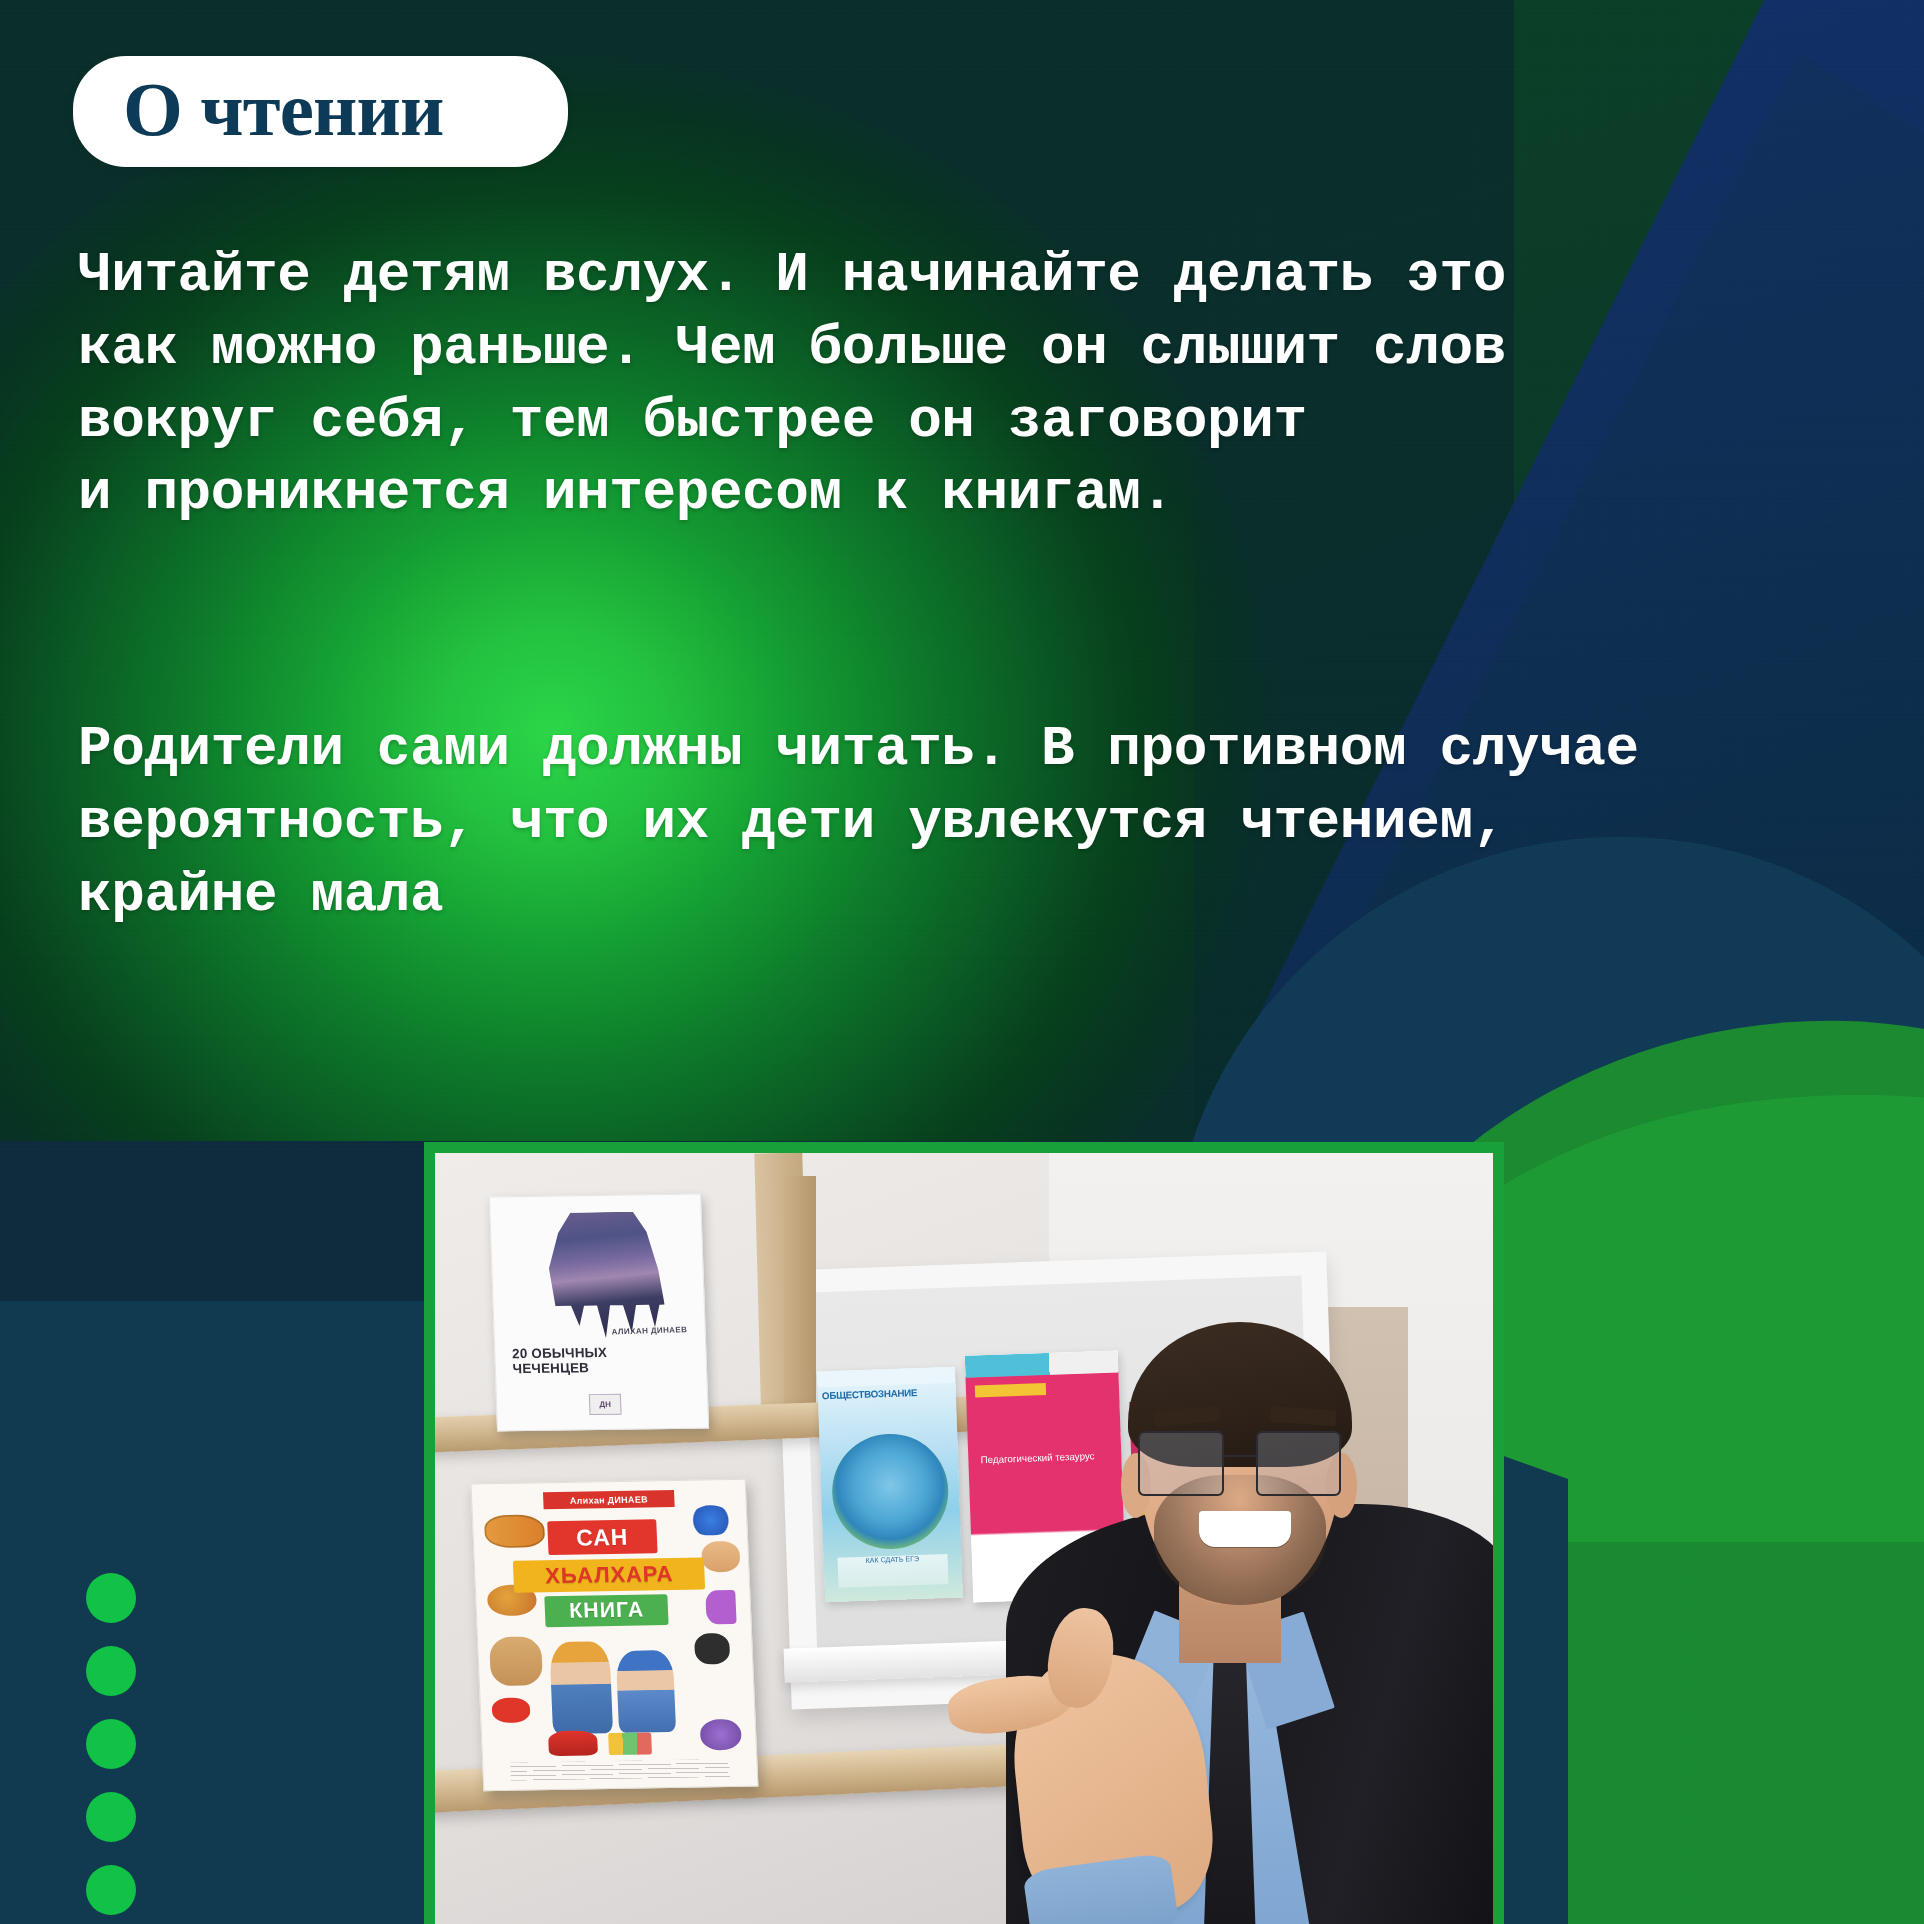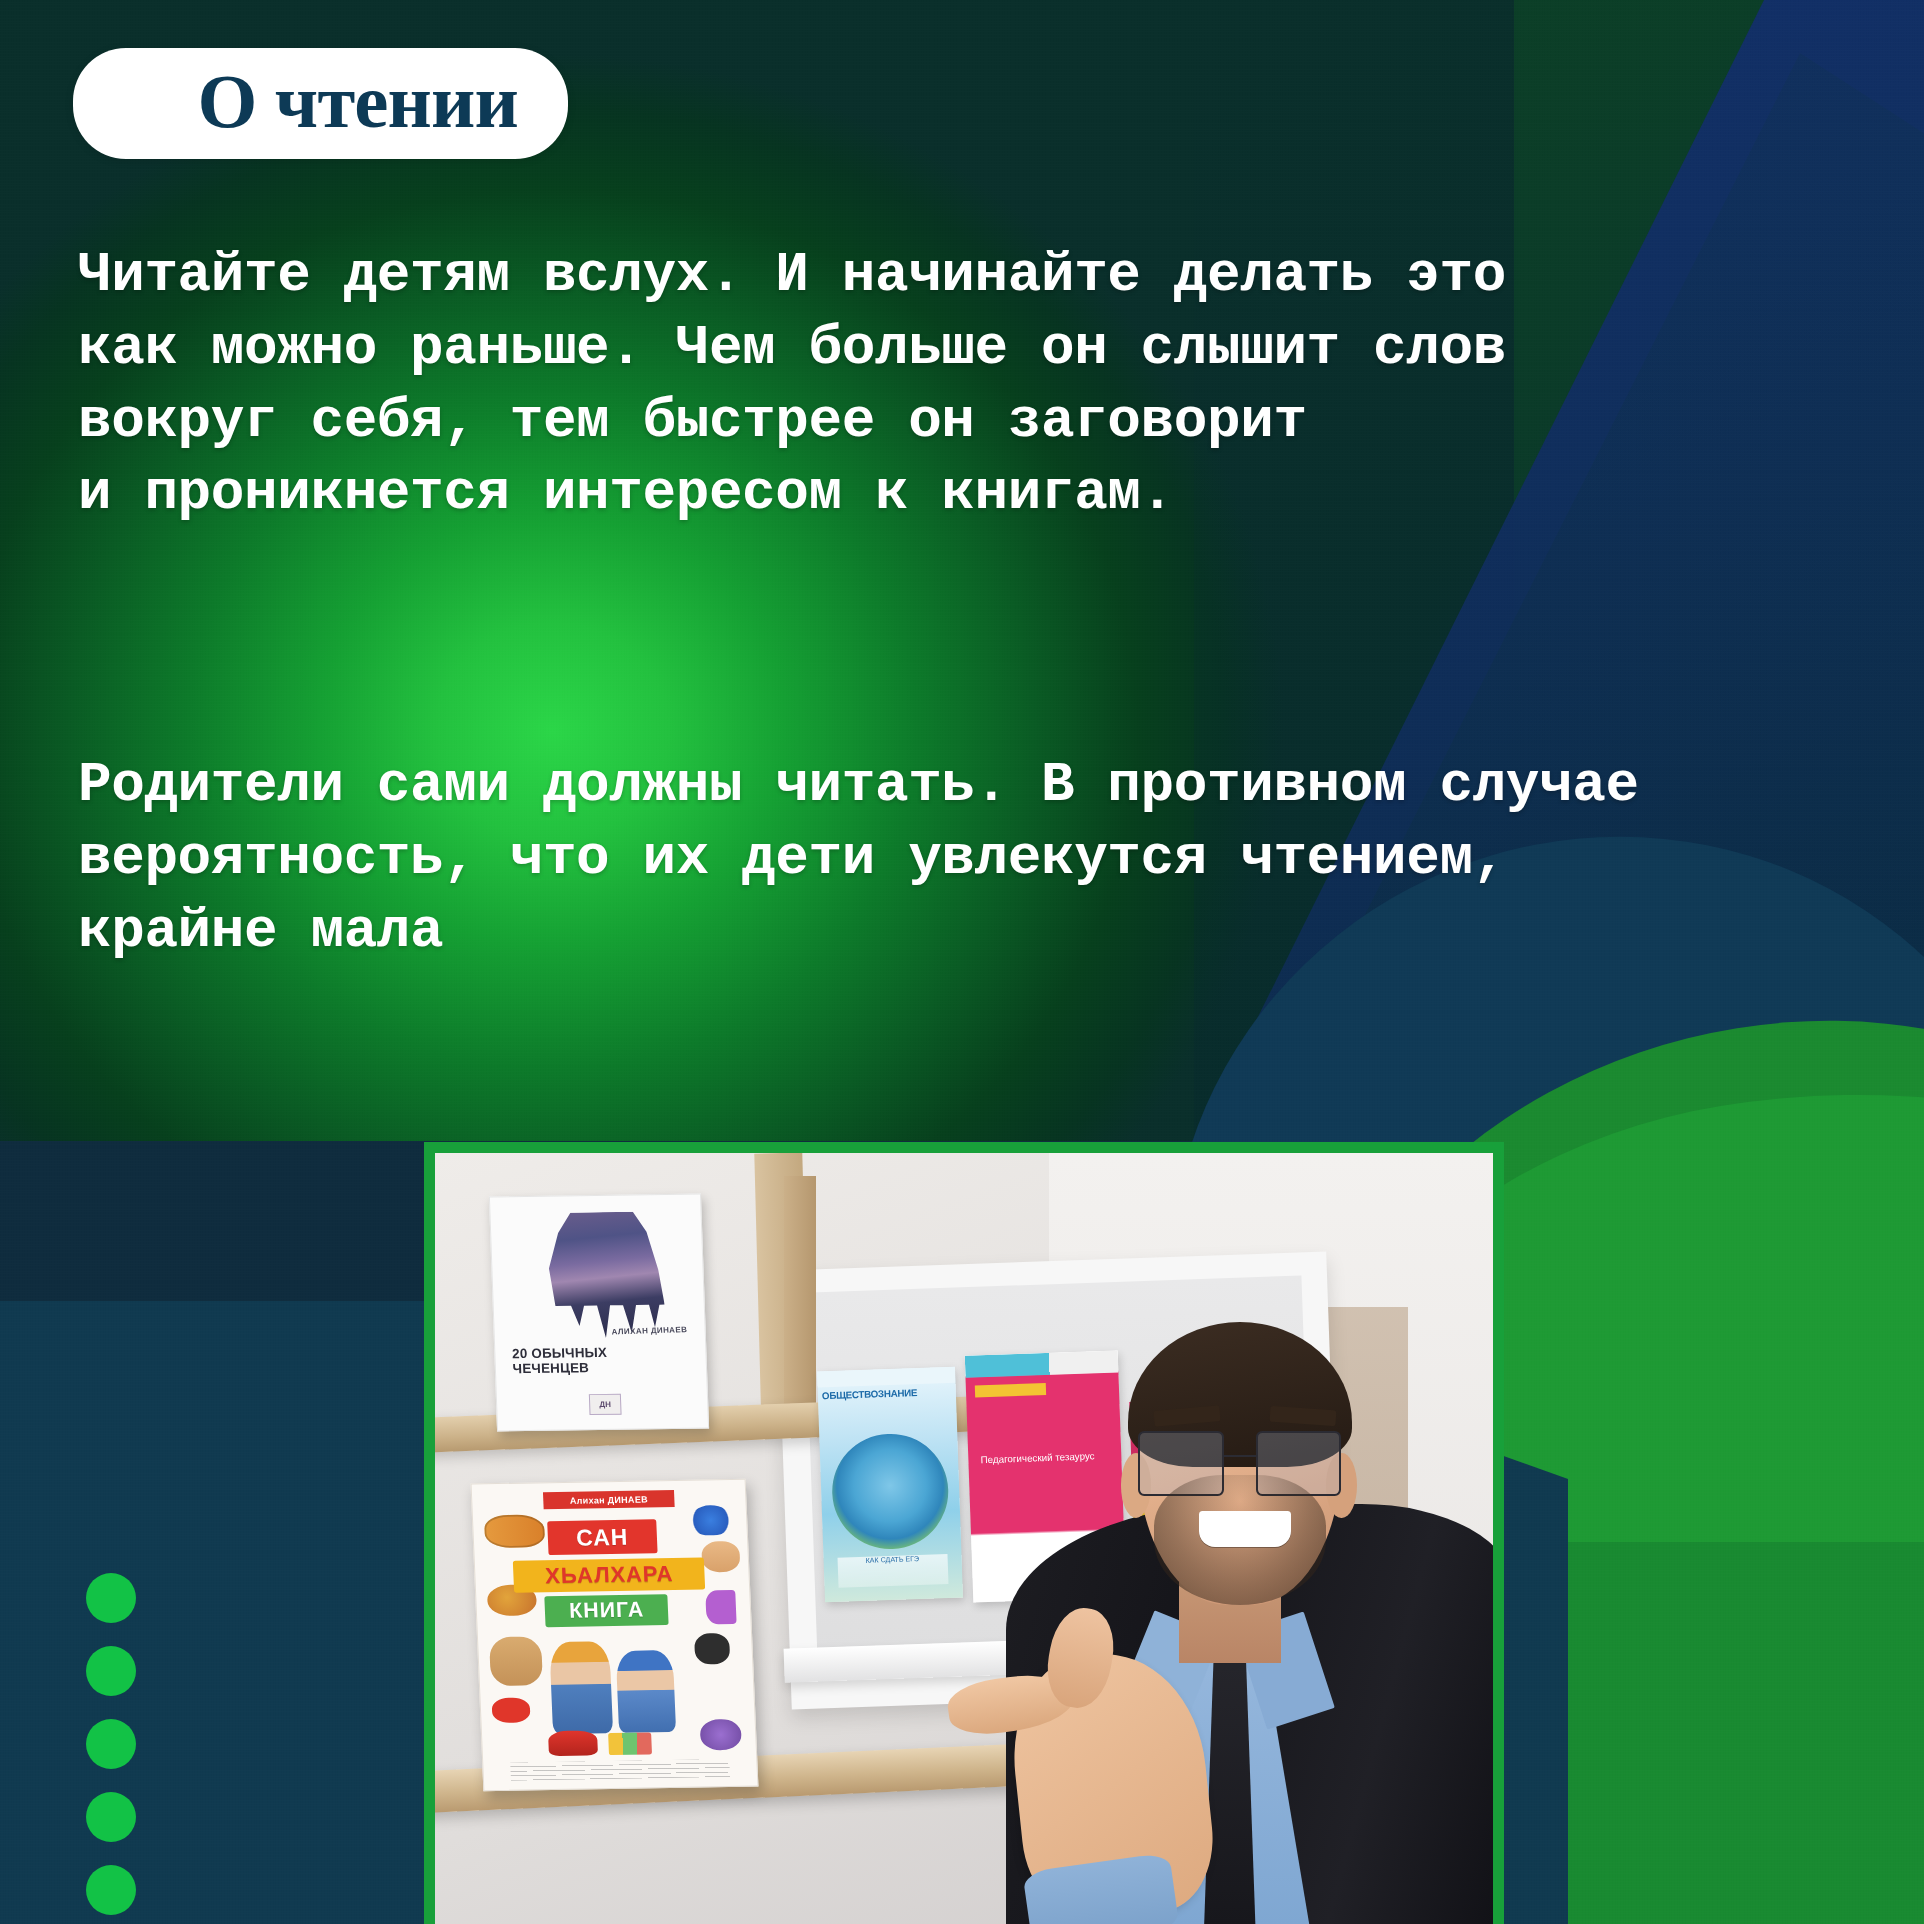--- a/index.html
+++ b/index.html
@@ -103,26 +103,26 @@
     background-image:
       repeating-linear-gradient(0deg, rgba(255,255,255,.055) 0 0.9px, transparent 0.9px 2.7px),
       repeating-linear-gradient(90deg, rgba(0,0,0,.055) 0 0.9px, transparent 0.9px 2.7px);
     pointer-events:none;
   }
 
   
   #content{ position:absolute; inset:0; }
 
   .title-pill{
-    position:absolute; left:73px; top:48px;
+    position:absolute; left:73px; top:56px;
     background:#ffffff;
     border-radius:53px;
     padding:12.5px 50px 18px 50px;
     min-width:495px;
-    display:flex; align-items:center; justify-content:flex-end;
+    display:flex; align-items:center; justify-content:flex-start;
     box-shadow:0 1.8px 9px rgba(0,0,0,.12);
   }
   .title-pill .t{
     font-family:"Liberation Serif", serif;
     font-weight:bold;
     font-size:77px;
     line-height:1.05;
     color:#0d3a56;
     letter-spacing:-0.9px;
     white-space:nowrap;
@@ -134,21 +134,21 @@
     color:#ffffff;
     font-family:Liberation Mono, monospace;
     font-weight:bold;
     font-size:56px;
     line-height:1.30;
     letter-spacing:-0.4px;
     text-shadow:0 1.8px 4.5px rgba(0,0,0,.22);
     white-space:pre-line;
   }
   #para1{ top:239px; width:1622px; }
-  #para2{ top:749px; width:1791px; }
+  #para2{ top:713px; width:1791px; }
 
   
   .dots{
     position:absolute; left:86px; top:1573px;
     display:flex; flex-direction:column; gap:23px;
   }
   .dot{ width:50px; height:50px; border-radius:50%; background:#12c246; }
 
   
   .photo-frame{

